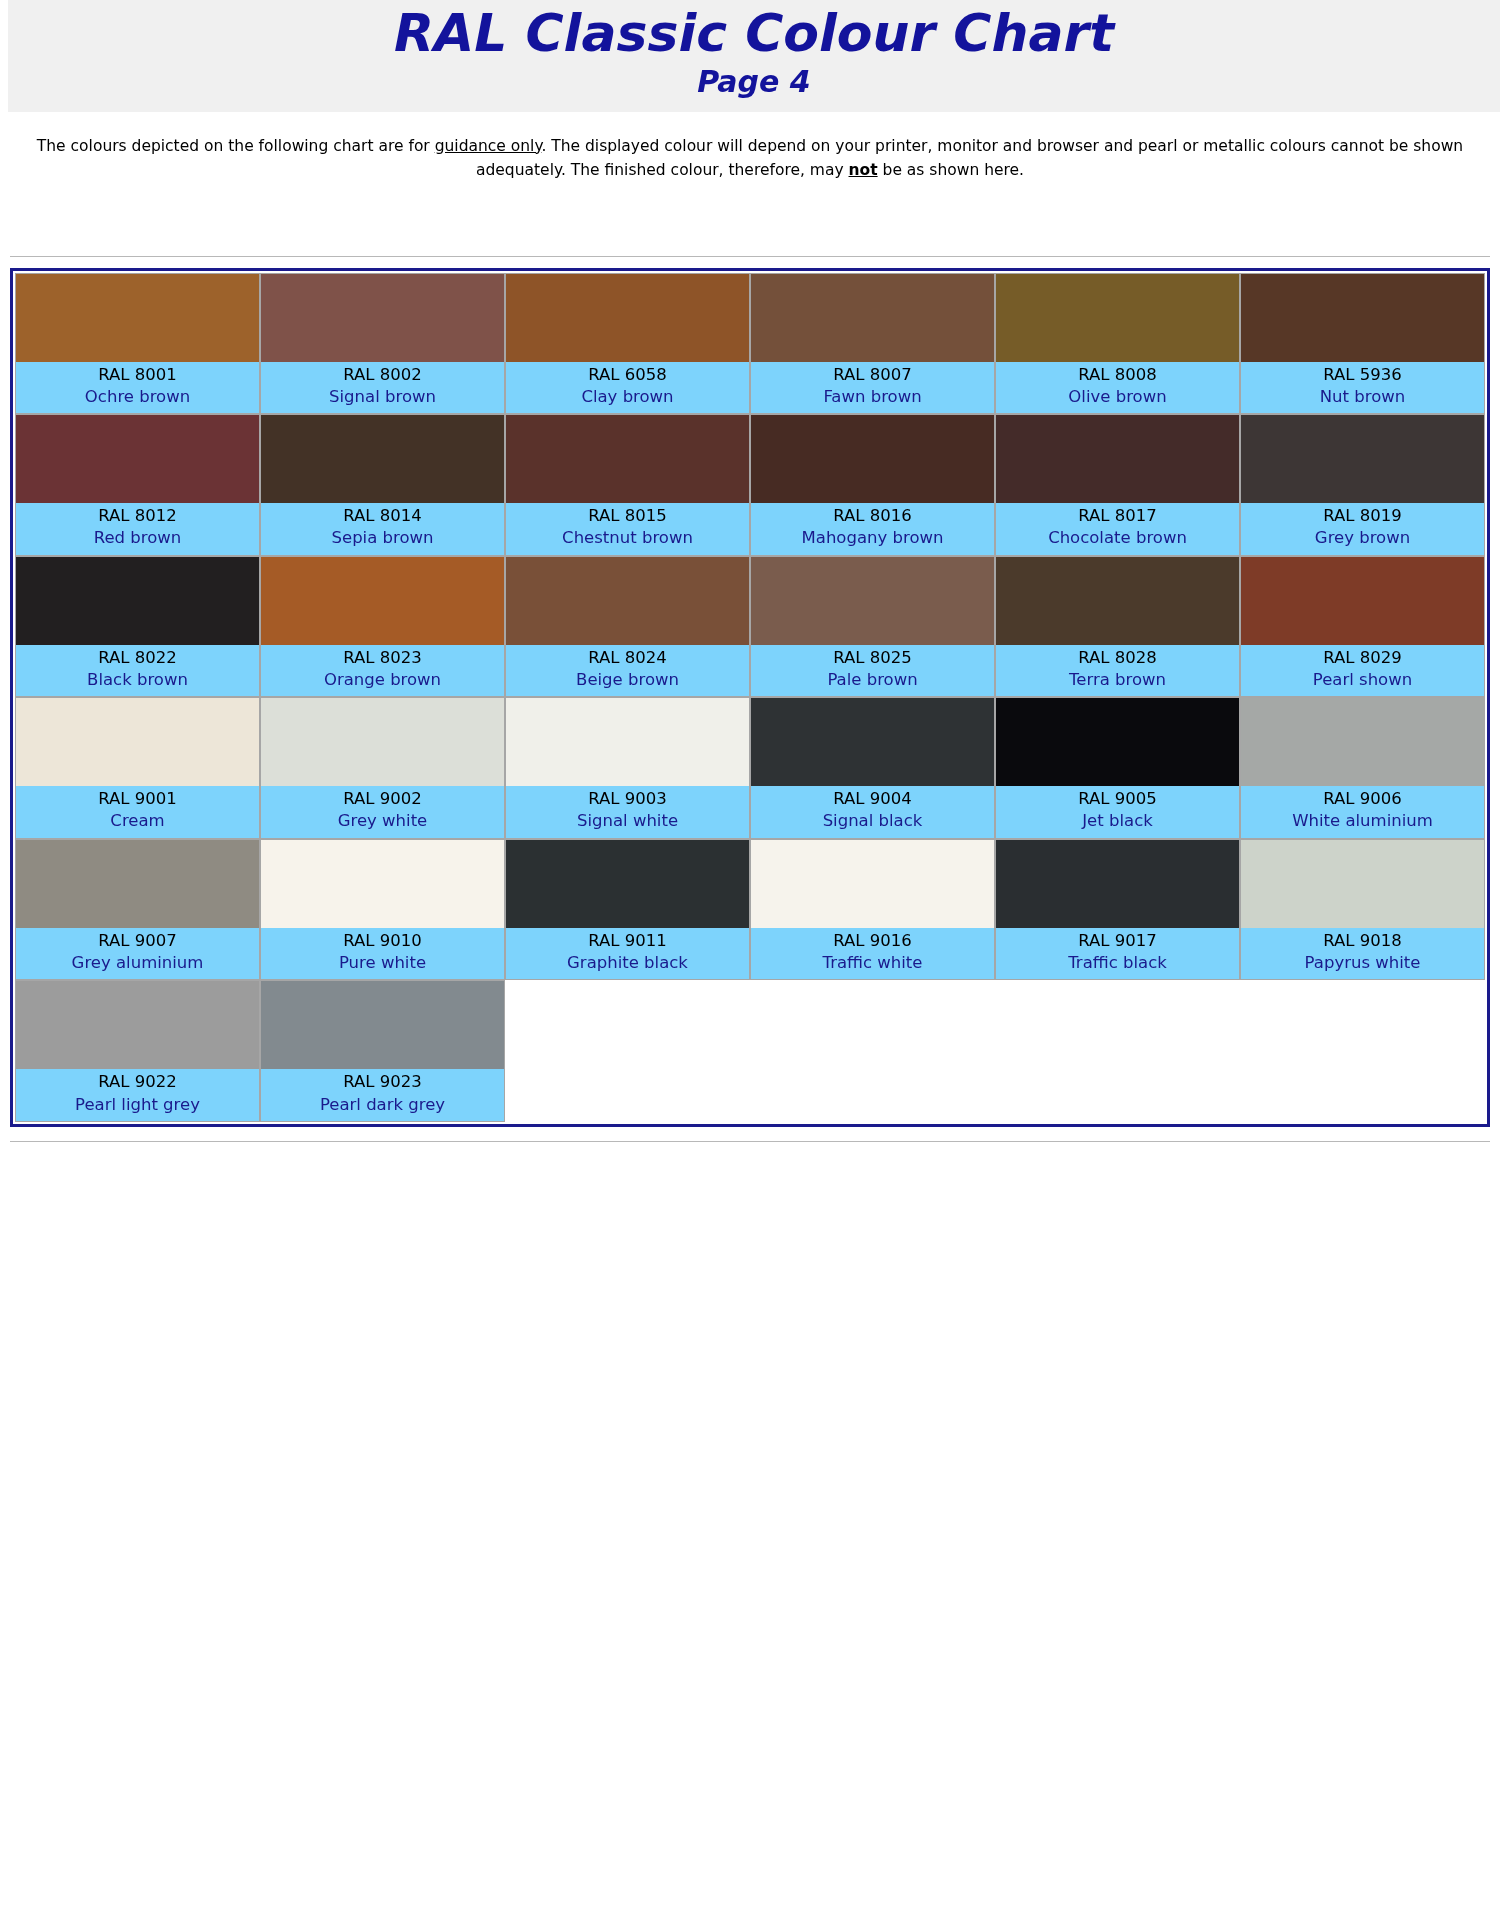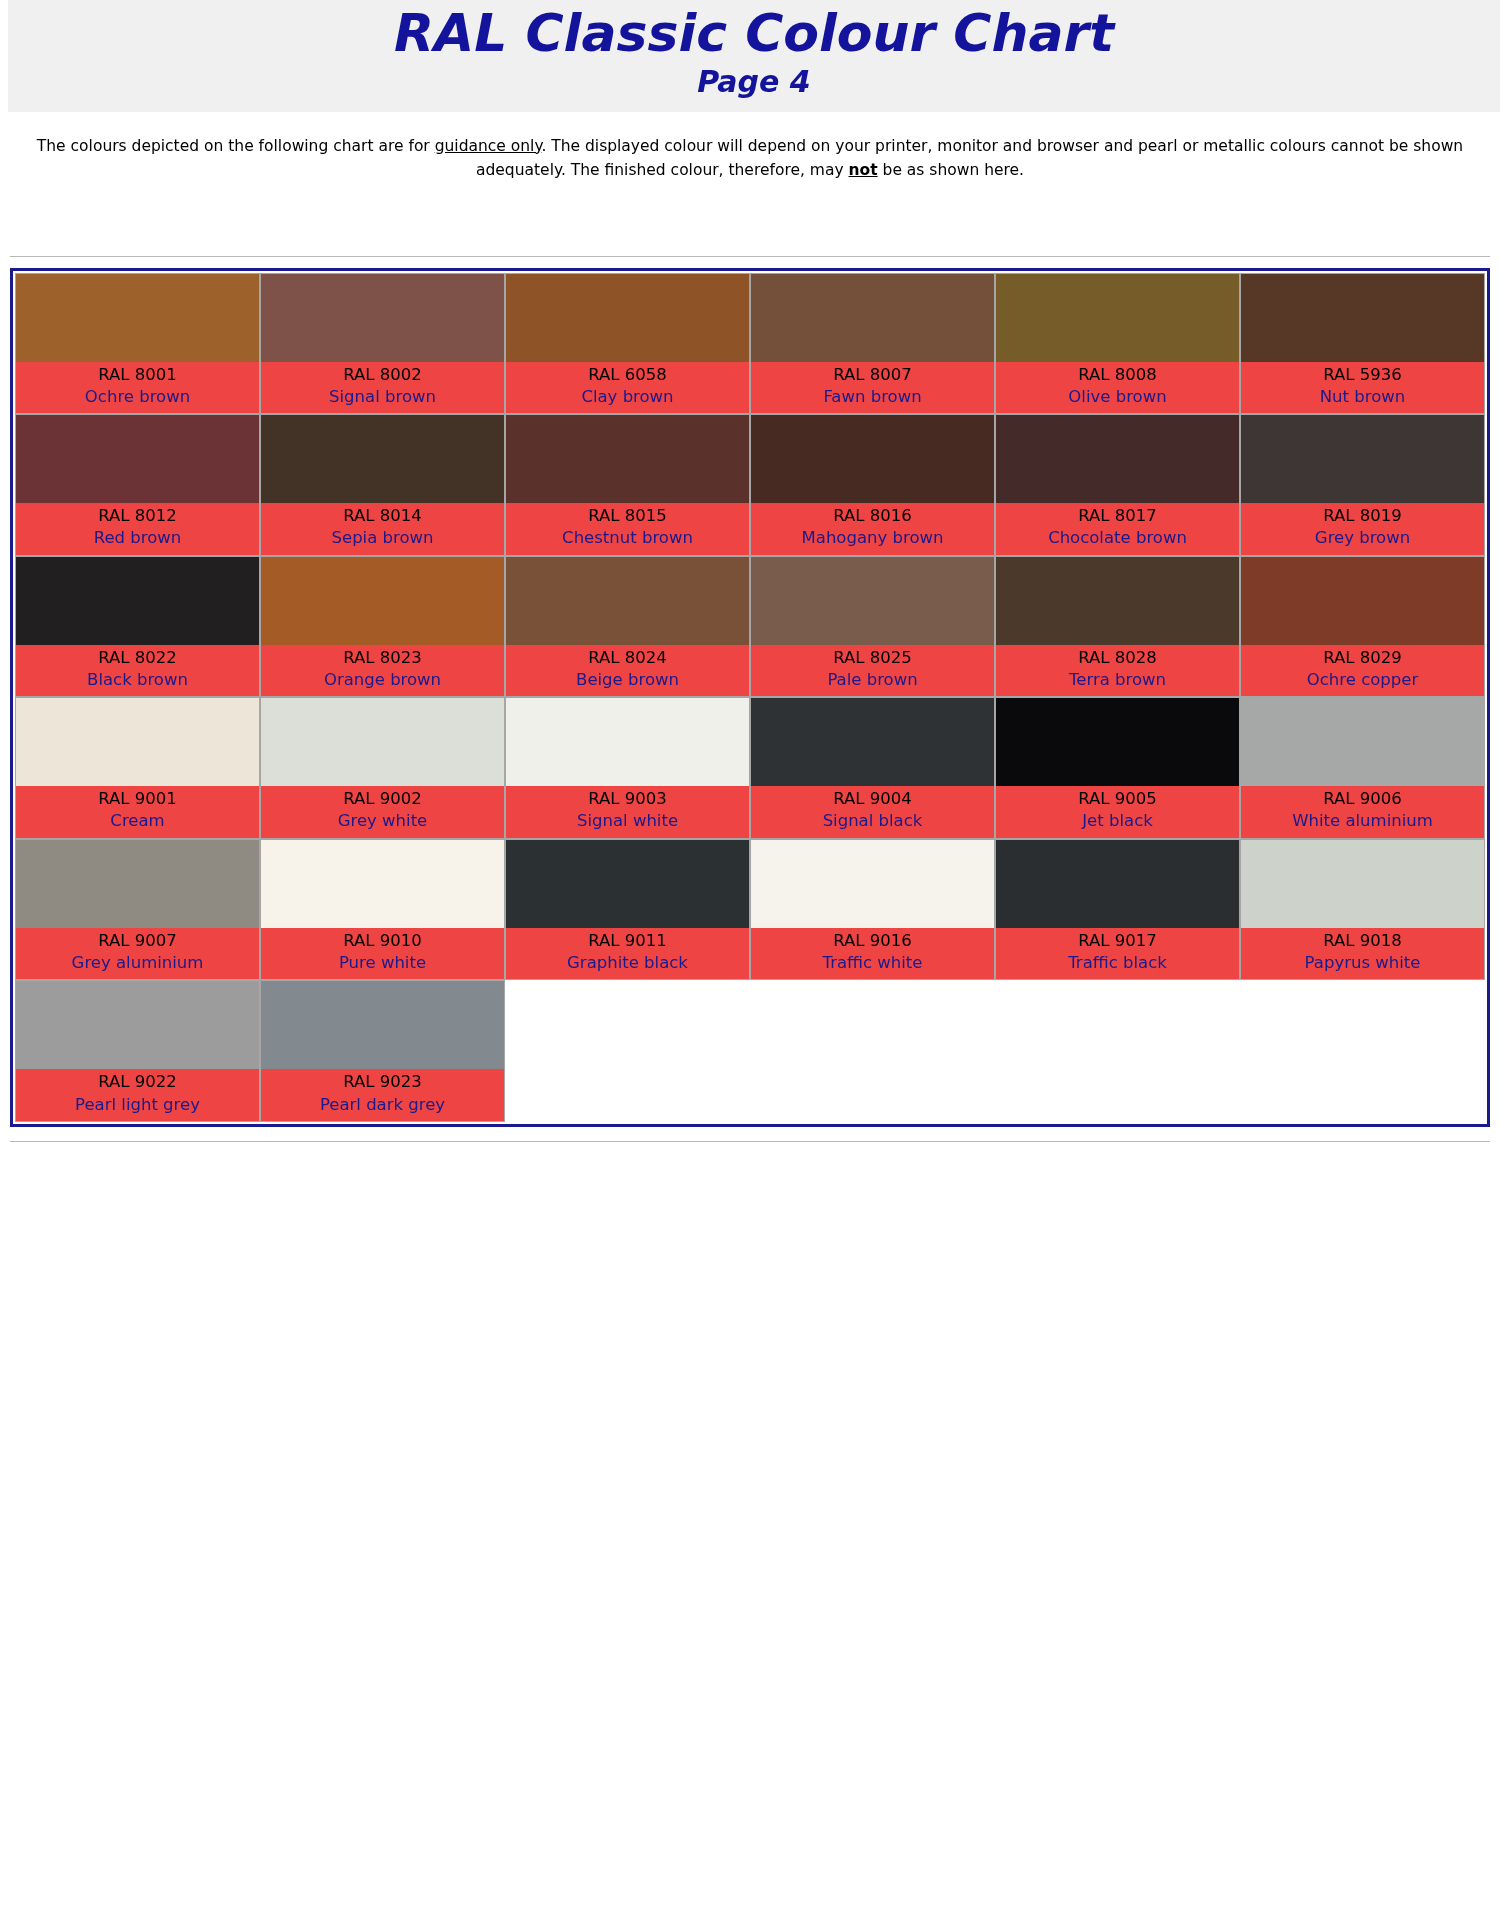--- a/index.html
+++ b/index.html
@@ -82,21 +82,21 @@
   .swatch-cell.empty {
     border: none;
     background: #ffffff;
   }
   .swatch-color {
     height: 88px;
     width: 100%;
     display: block;
   }
   .swatch-labels {
-    background: #ef4444;
+    background: #7dd3fc;
     text-align: center;
     padding: 2px 2px 5px 2px;
   }
   .swatch-code {
     font-size: 16.5px;
     color: #000000;
     line-height: 1.35;
     white-space: nowrap;
   }
   .swatch-name {
@@ -238,21 +238,21 @@
         <div class="swatch-color" style="background: rgb(75, 58, 43);"></div>
         <div class="swatch-labels">
           <div class="swatch-code">RAL 8028</div>
           <div class="swatch-name">Terra brown</div>
         </div>
       </div>
       <div class="swatch-cell">
         <div class="swatch-color" style="background: rgb(126, 59, 39);"></div>
         <div class="swatch-labels">
           <div class="swatch-code">RAL 8029</div>
-          <div class="swatch-name">Ochre copper</div>
+          <div class="swatch-name">Pearl shown</div>
         </div>
       </div>
       <div class="swatch-cell">
         <div class="swatch-color" style="background: rgb(237, 230, 216);"></div>
         <div class="swatch-labels">
           <div class="swatch-code">RAL 9001</div>
           <div class="swatch-name">Cream</div>
         </div>
       </div>
       <div class="swatch-cell">

